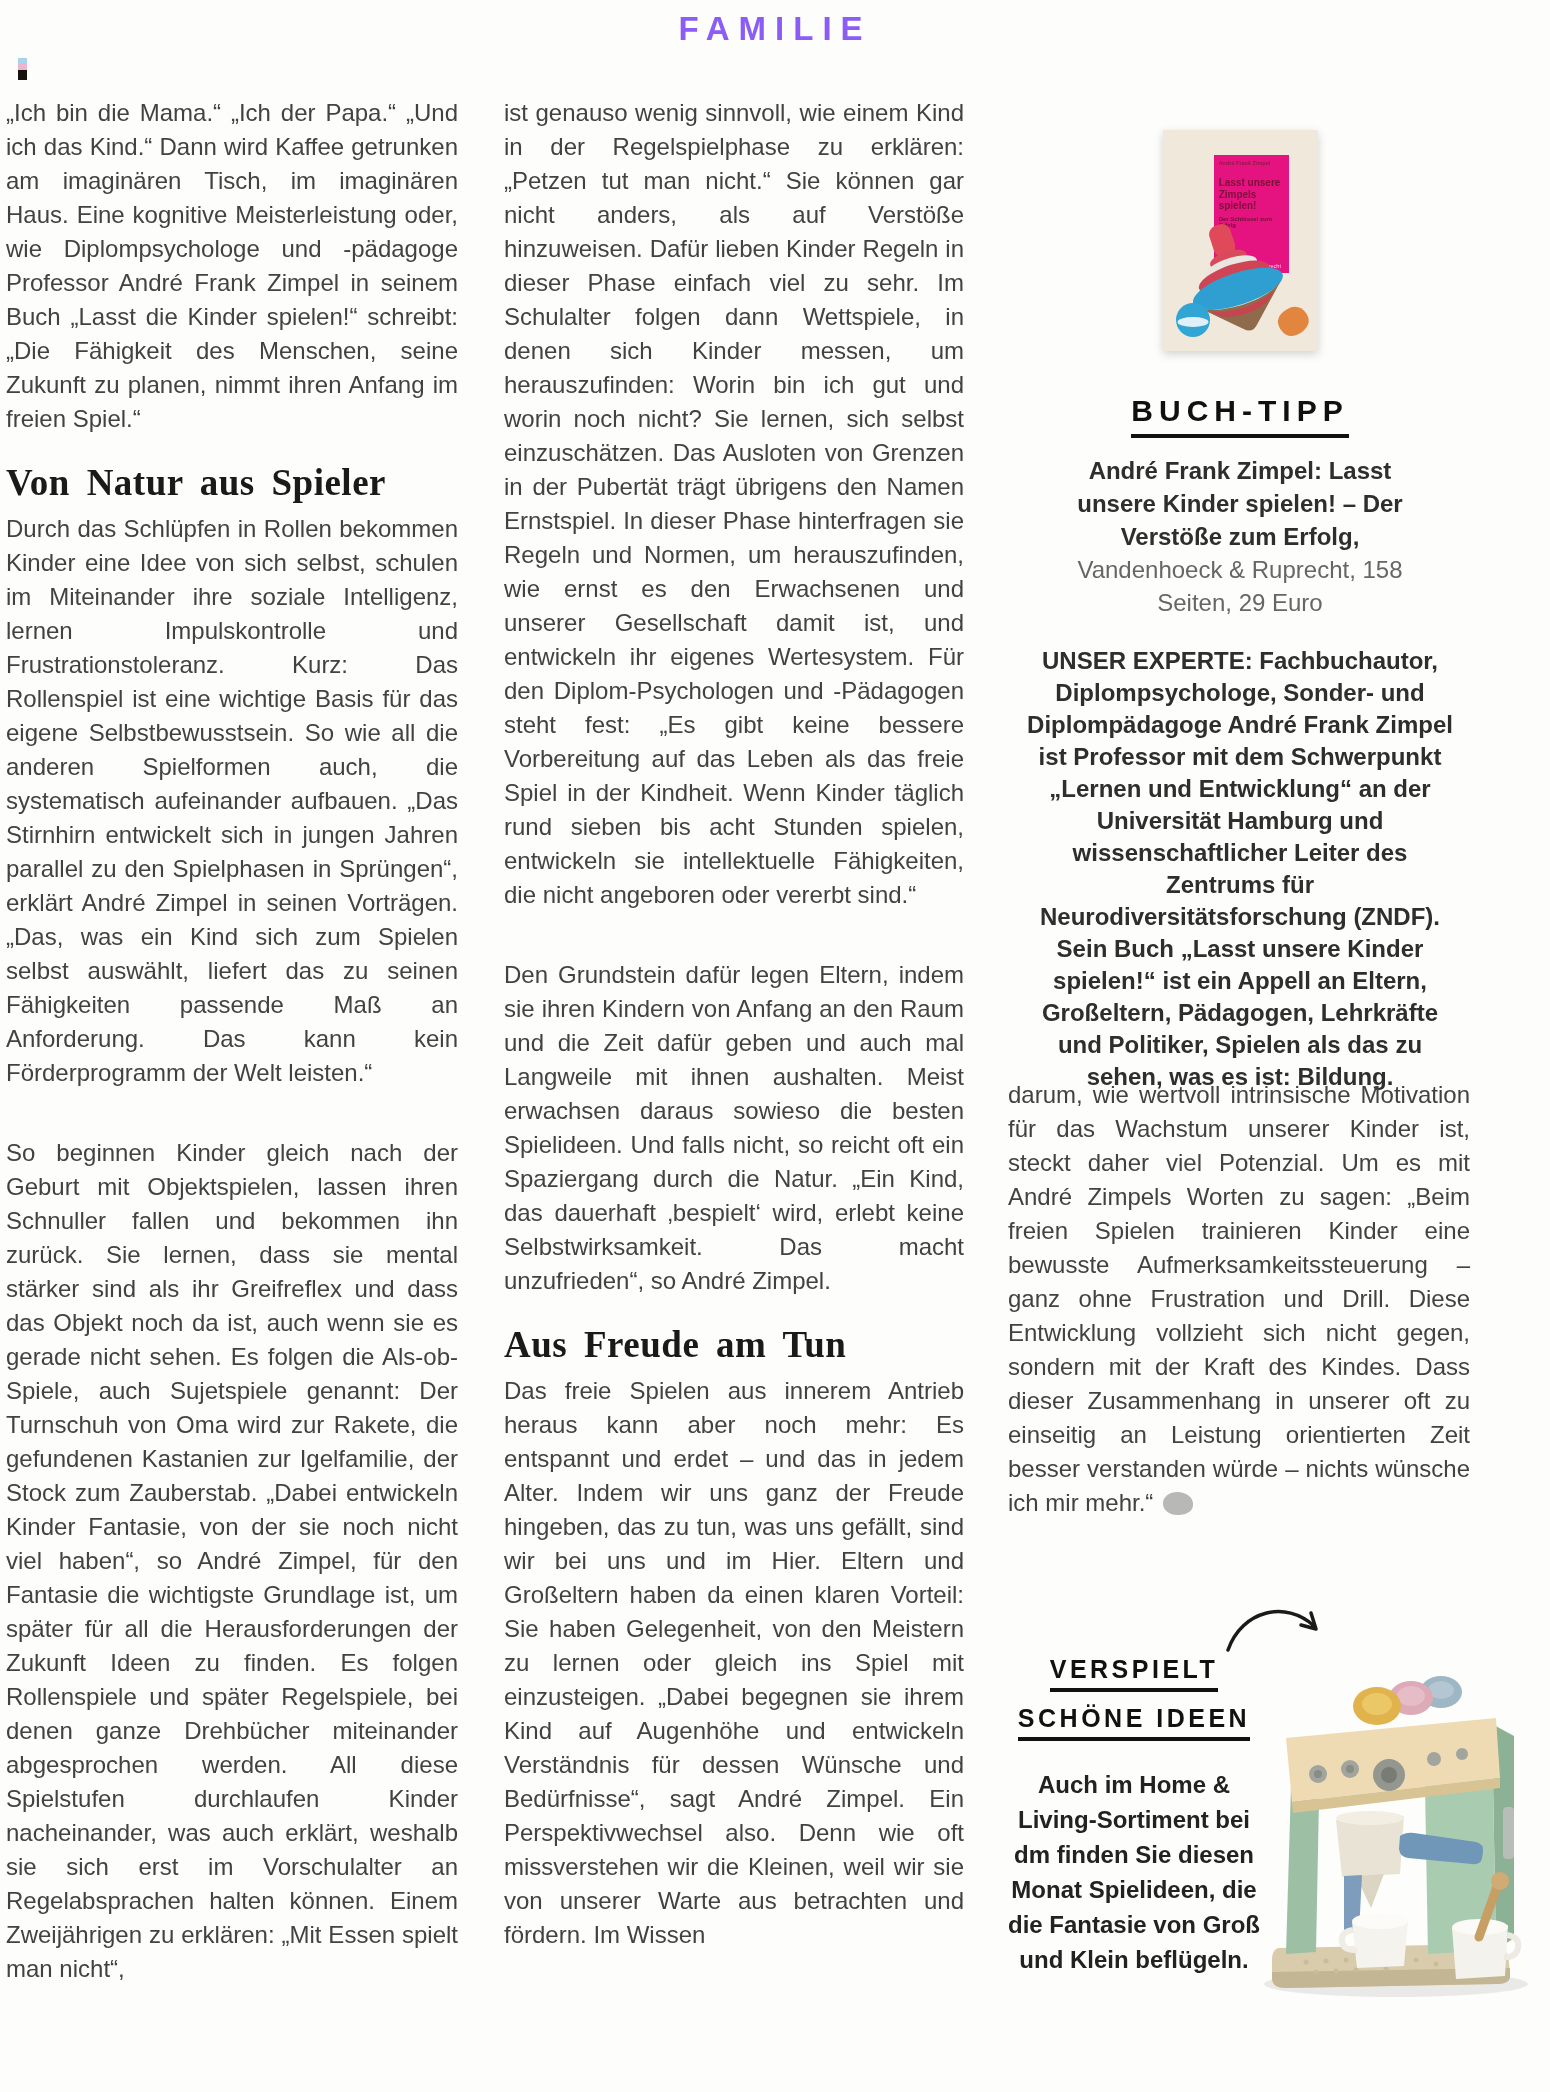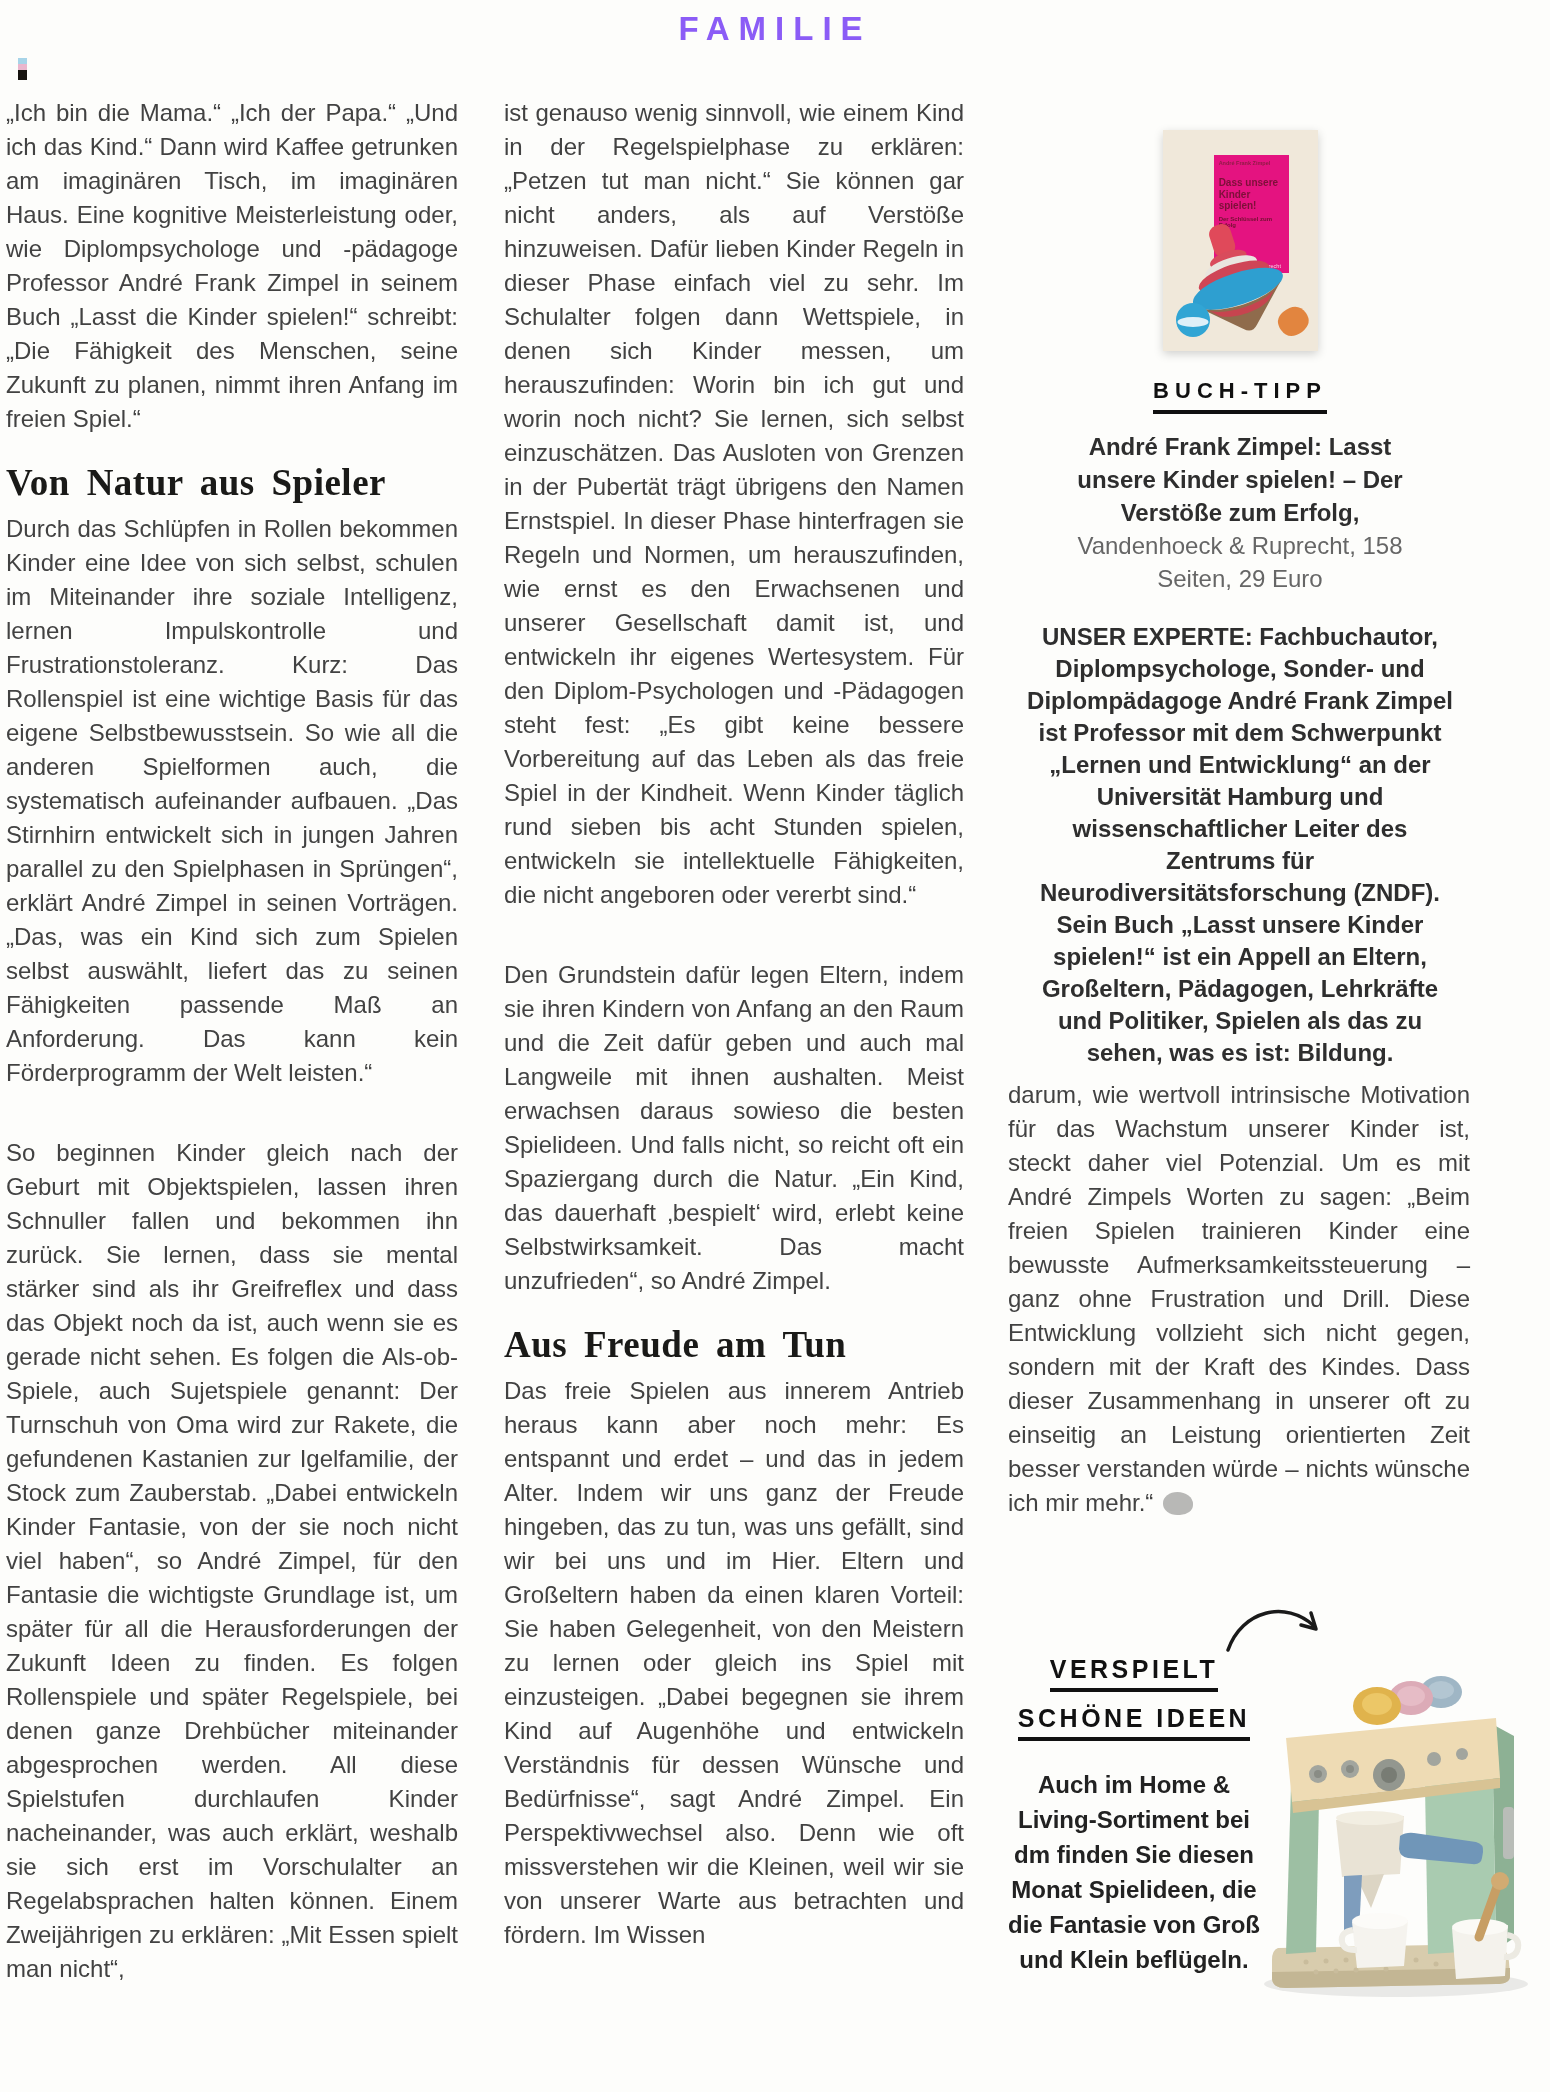--- a/index.html
+++ b/index.html
@@ -34,21 +34,21 @@
   .sidebar{position:absolute;left:1015px;top:130px;width:450px;text-align:center;}
   .book-cover{position:relative;width:155px;height:221px;margin:0 auto;background:#f0e8da;
     box-shadow:0 3px 9px rgba(0,0,0,0.18);}
   .cover-panel{position:absolute;left:33%;top:11.5%;width:48.5%;height:53%;background:#e41380;
     padding:5px 5px;box-sizing:border-box;text-align:left;overflow:hidden;}
   .cover-author{font-size:5.5px;font-weight:700;color:#8f1c45;margin-bottom:11px;}
   .cover-title{font-size:10px;line-height:11.5px;font-weight:800;color:#7c1038;margin-bottom:4px;}
   .cover-subtitle{font-size:6px;font-weight:700;color:#70122f;}
   .cover-publisher{position:absolute;bottom:4px;left:5px;right:3px;font-size:5.5px;color:#f6cfe2;}
   .cover-top-svg{position:absolute;left:0;bottom:0;}
-  .buchtipp-heading{display:inline-block;margin-top:27px;font-size:22px;font-weight:800;
+  .buchtipp-heading{display:inline-block;margin-top:43px;font-size:30px;font-weight:800;
     letter-spacing:6px;color:#101010;border-bottom:4px solid #101010;padding-bottom:6px;}
   .book-info{margin:16px auto 0;width:362px;font-size:24px;line-height:33px;
     font-weight:700;color:#2e2e2e;}
   .book-info-regular{font-weight:400;color:#666;}
   .expert{margin:26px auto 0;width:434px;font-size:24px;line-height:32px;
     font-weight:700;color:#2e2e2e;}
 
   
   .pebble{display:inline-block;width:30px;height:23px;background:#b8b8b6;
     border-radius:55% 60% 50% 55%;margin-left:10px;vertical-align:-4px;}
@@ -95,21 +95,21 @@
     <p class="body-p">ist genauso wenig sinnvoll, wie einem Kind in der Regelspielphase zu erklären: „Petzen tut man nicht.“ Sie können gar nicht anders, als auf Verstöße hinzuweisen. Dafür lieben Kinder Regeln in dieser Phase einfach viel zu sehr. Im Schulalter folgen dann Wettspiele, in denen sich Kinder messen, um herauszufinden: Worin bin ich gut und worin noch nicht? Sie lernen, sich selbst einzuschätzen. Das Ausloten von Grenzen in der Pubertät trägt übrigens den Namen Ernstspiel. In dieser Phase hinterfragen sie Regeln und Normen, um herauszufinden, wie ernst es den Erwachsenen und unserer Gesellschaft damit ist, und entwickeln ihr eigenes Wertesystem. Für den Diplom-Psychologen und -Pädagogen steht fest: „Es gibt keine bessere Vorbereitung auf das Leben als das freie Spiel in der Kindheit. Wenn Kinder täglich rund sieben bis acht Stunden spielen, entwickeln sie intellektuelle Fähigkeiten, die nicht angeboren oder vererbt sind.“</p>
     <p class="body-p gap">Den Grundstein dafür legen Eltern, indem sie ihren Kindern von Anfang an den Raum und die Zeit dafür geben und auch mal Langweile mit ihnen aushalten. Meist erwachsen daraus sowieso die besten Spielideen. Und falls nicht, so reicht oft ein Spaziergang durch die Natur. „Ein Kind, das dauerhaft ‚bespielt‘ wird, erlebt keine Selbstwirksamkeit. Das macht unzufrieden“, so André Zimpel.</p>
     <h2 class="serif-heading">Aus Freude am Tun</h2>
     <p class="body-p">Das freie Spielen aus innerem Antrieb heraus kann aber noch mehr: Es entspannt und erdet – und das in jedem Alter. Indem wir uns ganz der Freude hingeben, das zu tun, was uns gefällt, sind wir bei uns und im Hier. Eltern und Großeltern haben da einen klaren Vorteil: Sie haben Gelegenheit, von den Meistern zu lernen oder gleich ins Spiel mit einzusteigen. „Dabei begegnen sie ihrem Kind auf Augenhöhe und entwickeln Verständnis für dessen Wünsche und Bedürfnisse“, sagt André Zimpel. Ein Perspektivwechsel also. Denn wie oft missverstehen wir die Kleinen, weil wir sie von unserer Warte aus betrachten und fördern. Im Wissen</p>
   </div>
 
   <div class="sidebar">
     <div class="book-cover">
       <div class="cover-panel">
         <div class="cover-author">André Frank Zimpel</div>
-        <div class="cover-title">Dass unsere Kinder spielen!</div>
+        <div class="cover-title">Lasst unsere Zimpels spielen!</div>
         <div class="cover-subtitle">Der Schlüssel zum Erfolg</div>
         <div class="cover-publisher">Vandenhoeck &amp; Ruprecht</div>
       </div>
       <svg class="cover-top-svg" width="155" height="135" viewBox="0 0 155 135">
         <g transform="rotate(-18 74 70)">
           <rect x="63" y="6" width="22" height="32" rx="9" fill="#e0495a"></rect>
           <ellipse cx="74" cy="42" rx="19" ry="8" fill="#d94b5c"></ellipse>
           <ellipse cx="74" cy="51" rx="27" ry="10" fill="#e9e5df"></ellipse>
           <ellipse cx="74" cy="61" rx="37" ry="13" fill="#cf4556"></ellipse>
           <ellipse cx="74" cy="73" rx="47" ry="16" fill="#2e9fd0"></ellipse>

